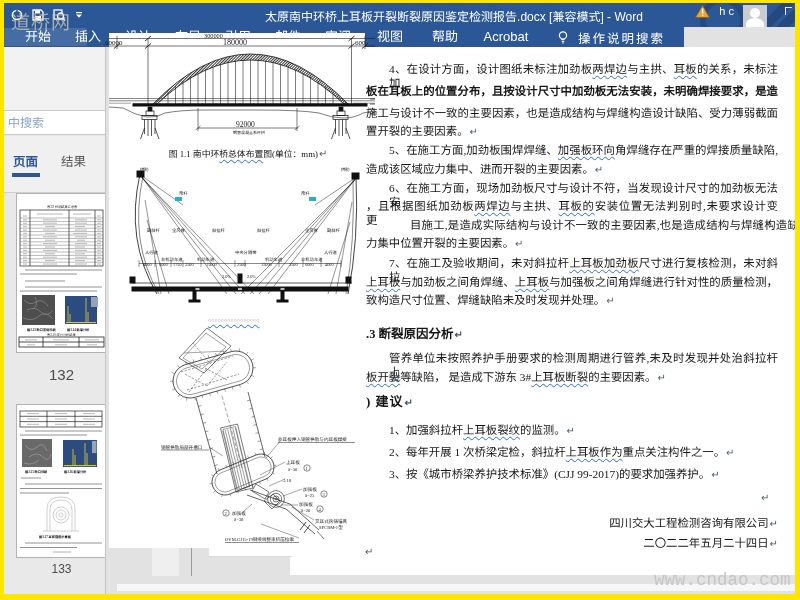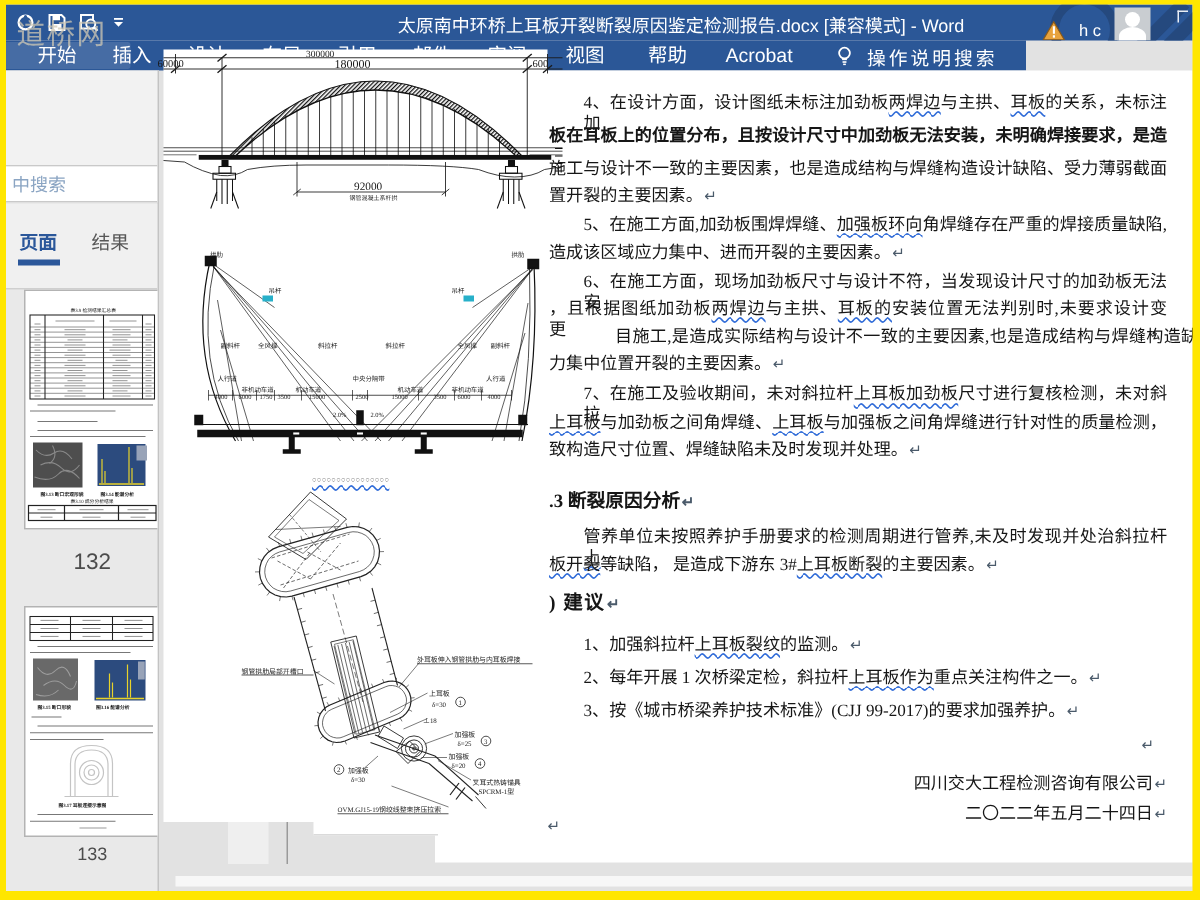--- a/index.html
+++ b/index.html
@@ -8,21 +8,21 @@
   #stage{position:relative;width:800px;height:600px;background:#e2e2e2;}
   
   .frame{background:#ffe600;z-index:60;}
   
   #titlebar{left:4px;top:3px;width:791px;height:24px;background:#2b5797;z-index:5;overflow:hidden;}
   #ribbonrow{left:4px;top:27px;width:680px;height:20px;background:#2b5797;z-index:5;overflow:hidden;}
   .deco{position:absolute;border-radius:50%;border:6px solid #25497e;}
   .decostripe{position:absolute;background:#25497e;transform:rotate(45deg);}
   #qat{position:absolute;left:7px;top:2px;height:20px;display:flex;align-items:center;gap:9px;z-index:3;}
   #title-text{position:absolute;left:0;top:4px;width:900px;text-align:center;color:#fff;font-size:12px;letter-spacing:0px;z-index:2;}
-  #tb-right{position:absolute;right:28px;top:2px;display:flex;align-items:flex-end;gap:9px;z-index:3;}
+  #tb-right{position:absolute;right:28px;top:2px;display:flex;align-items:flex-start;gap:9px;z-index:3;}
   #avatar{width:24px;height:22px;background:#c9cdd1;position:relative;overflow:hidden;}
   #avatar .head{position:absolute;left:7px;top:3px;width:10px;height:10px;border-radius:50%;background:#fff;}
   #avatar .body{position:absolute;left:3px;top:13px;width:18px;height:12px;border-radius:50% 50% 0 0;background:#fff;}
   #corner-glyph{position:absolute;right:3px;top:4px;width:6px;height:7px;border:1.5px solid #e9eef5;border-right:none;border-bottom:none;z-index:3;}
   
   #tabs{position:absolute;left:0;top:0;height:20px;width:100%;}
   .rtab{position:absolute;top:0;height:20px;line-height:20px;text-align:center;color:#fff;font-size:13px;white-space:nowrap;}
   .rtab.active:before{content:"";position:absolute;left:-9px;right:-9px;top:1px;bottom:1px;background:rgba(255,255,255,.13);border-radius:2px;}
   .rtab span{position:relative;}
   #tellme{position:absolute;left:552px;top:0;height:20px;display:flex;align-items:center;gap:8px;color:#fff;font-size:12.5px;letter-spacing:2px;}
@@ -406,20 +406,21 @@
         <line x1="261" y1="76" x2="266" y2="76"></line>
         <line x1="261" y1="81" x2="266" y2="81"></line>
     </g>
     <text x="95" y="4.8" font-size="6.3">300000</text>
     <text x="-4" y="11.8" font-size="7">60000</text>
     <text x="114" y="12.2" font-size="8">180000</text>
     <text x="246" y="11.8" font-size="7">600</text>
     <text x="127" y="93.5" font-size="7.5">92000</text>
     <text x="124" y="100.5" font-size="4" fill="#444">钢管混凝土系杆拱</text>
   </svg>
+  <div class="fig-caption" style="left:115px;top:147px;width:266px;"><span id="cap1">图 1.1  南中环<span class="wavy">桥总体布置</span>图(单位：mm)</span><span class="pil">↵</span></div>
 
   <svg class="docsvg" style="left:109px;top:160px;" width="266" height="151" viewBox="0 0 266 151">
     <g stroke="#111" fill="none">
       <path d="M48,134 Q16,80 31,14" stroke-width="0.8"></path>
       <path d="M50,134 Q20,82 34,16" stroke-width="0.5"></path>
       <path d="M239,134 Q250,80 247,16" stroke-width="0.8"></path>
       <path d="M237,134 Q246,82 244,18" stroke-width="0.5"></path>
       <rect x="28" y="11" width="7" height="6" fill="#111"></rect>
       <rect x="243" y="13" width="7" height="6" fill="#111"></rect>
       <g stroke-width="0.45">
@@ -608,18 +609,19 @@
       <div class="line sign" style="left: 500px; top: 515.5px; width: 278px;">四川交大工程检测咨询有限公司<span class="pil">↵</span></div>
       <div class="line sign" style="left: 500px; top: 535.5px; width: 278px;">二〇二二年五月二十四日<span class="pil">↵</span></div>
     </div>
 
   <div class="abs" id="nextpage-block"></div>
   <div class="abs" id="nextpage-vline"></div>
   <div class="abs" id="nextpage-top"></div>
   <div class="abs" id="nextrow-strip"></div>
 
   <div class="abs" id="wm-site">道桥网</div>
+  <div class="abs" id="wm-url">www.cndao.com</div>
 
   <div class="abs frame" style="left:0;top:0;width:800px;height:3px;"></div>
   <div class="abs frame" style="left:0;top:0;width:4px;height:600px;"></div>
   <div class="abs frame" style="left:795px;top:0;width:5px;height:600px;"></div>
   <div class="abs frame" style="left:0;top:594px;width:800px;height:6px;"></div>
 </div>
 
 </body></html>

